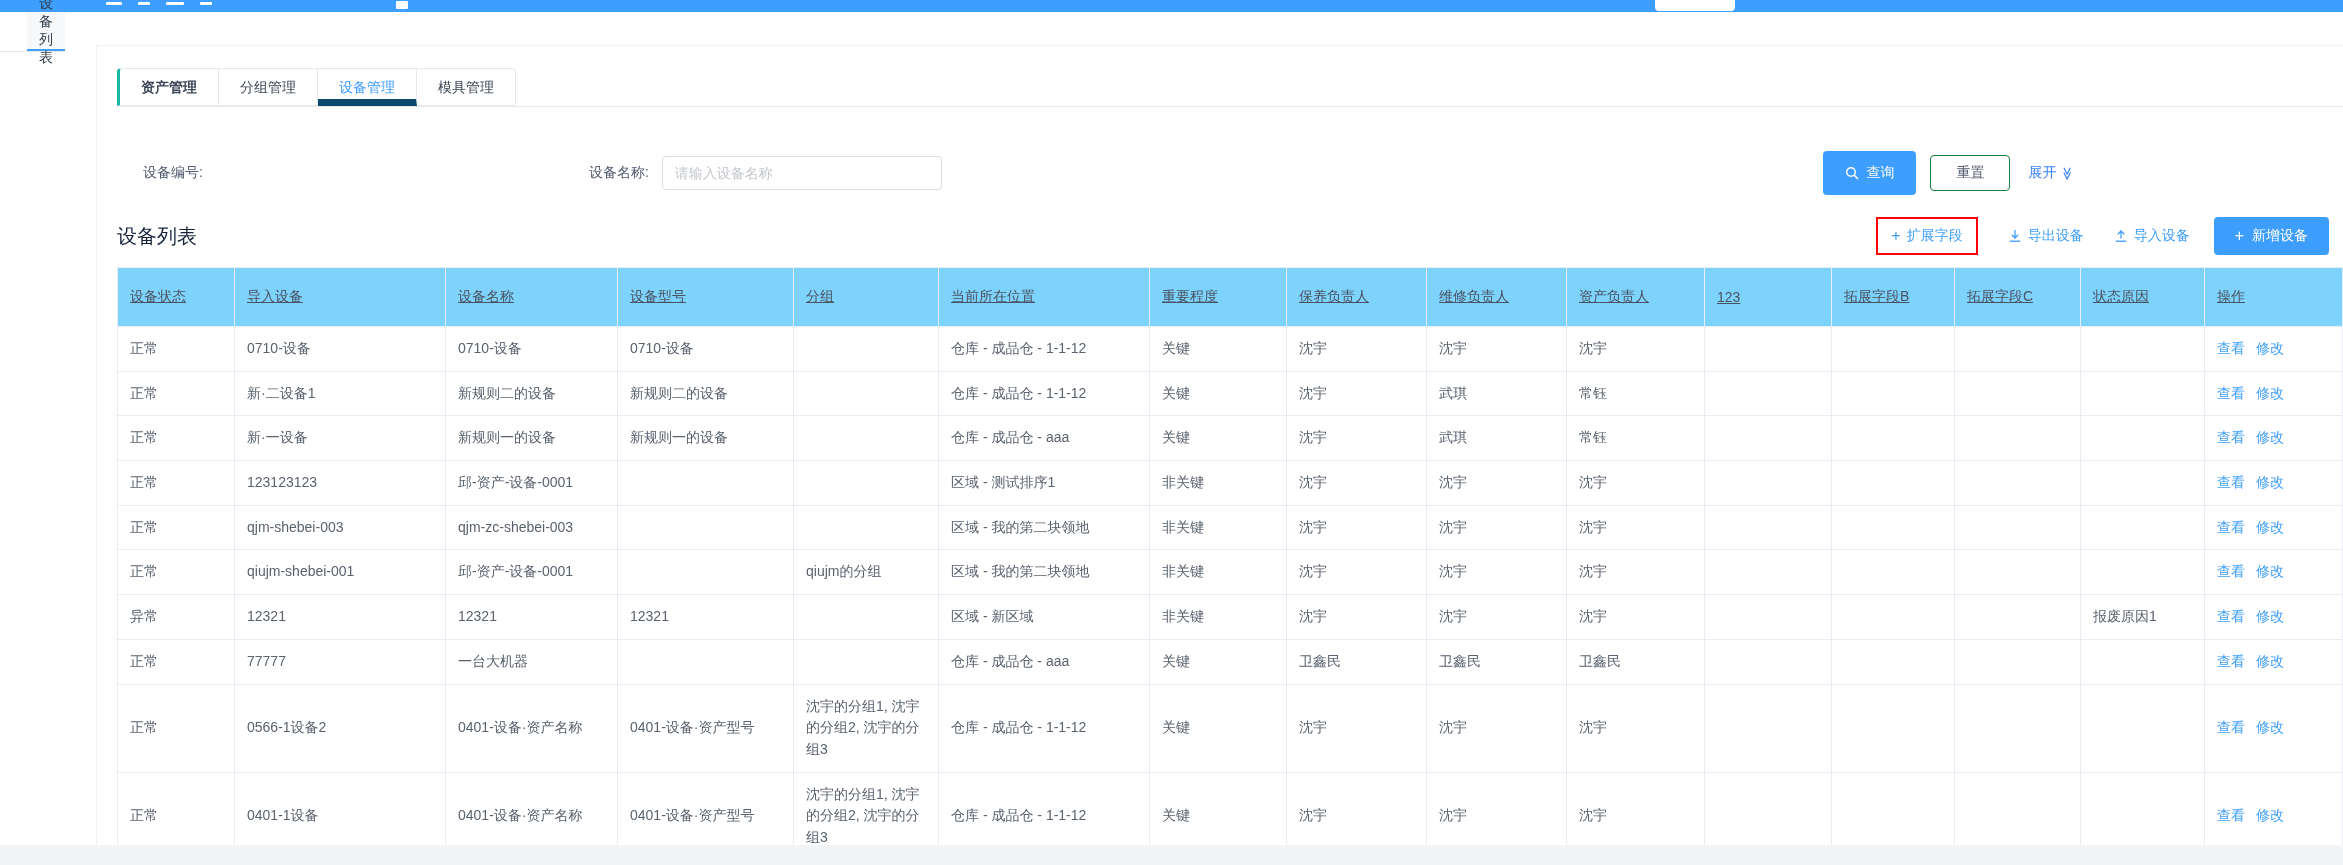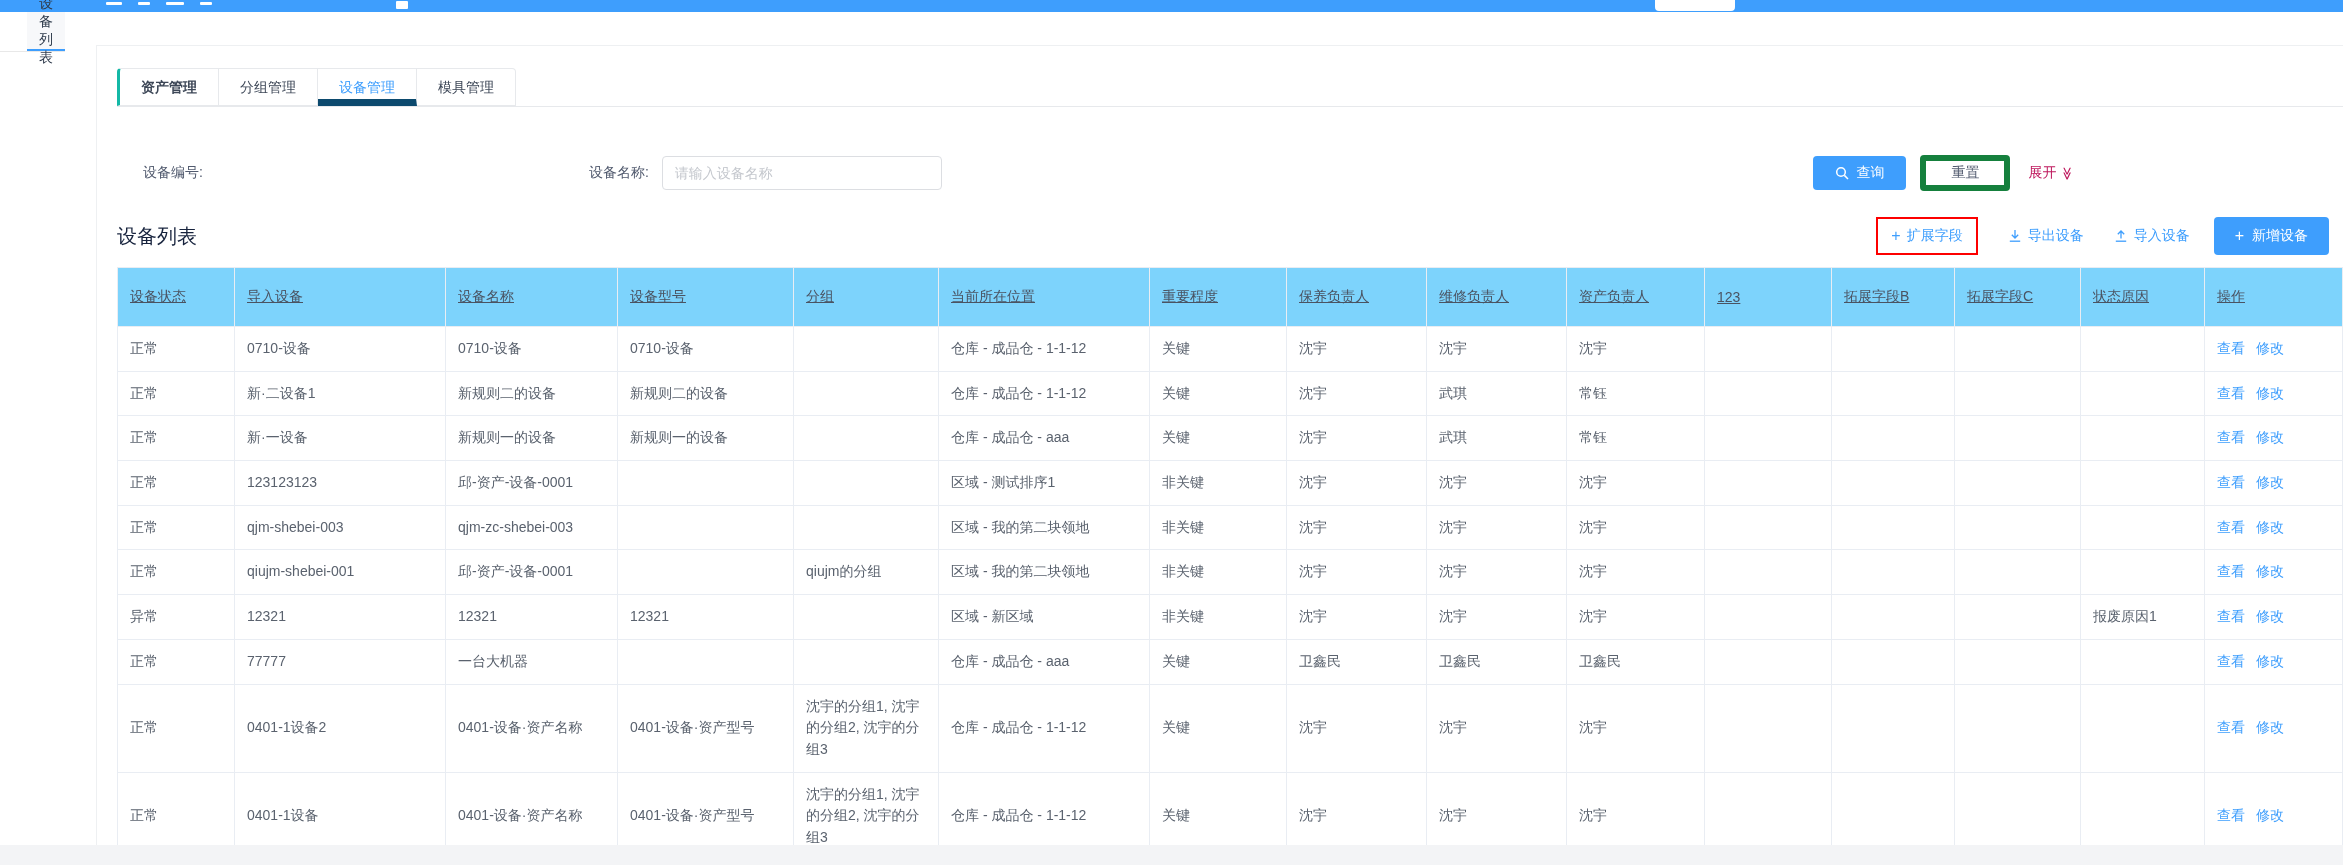--- a/index.html
+++ b/index.html
@@ -40,25 +40,25 @@
   
   .search-row { display:flex; align-items:center; margin-top:48px; height:36px; }
   .field { display:flex; align-items:center; }
   .f1 { margin-left:26px;align-items:center; }
   .f2 { margin-left:386px; }
   .lbl { font-size:14px; color:#515a6e; white-space:nowrap; }
   .inp { width:280px; height:34px; border:1px solid #dcdee2; border-radius:4px; margin-left:13px;
     padding:0 12px; font-size:14px; color:#515a6e; outline:none; }
   .inp::placeholder { color:#c5c8ce; }
   .search-btns { margin-left:auto; margin-right:268px; display:flex; align-items:center; }
-  .btn-primary { height:34px; padding:0 22px; background:#3e9efd; color:#fff; border:none;
+  .btn-primary { height:44px; padding:0 22px; background:#3e9efd; color:#fff; border:none;
     border-radius:4px; font-size:14px; display:inline-flex; align-items:center; gap:7px; cursor:pointer; }
-  .btn-plain { height:36px; padding:0 25px; background:#fff; border:6px solid #15803d;
+  .btn-plain { height:36px; padding:0 25px; background:#fff; border:1px solid #15803d;
     border-radius:4px; color:#515a6e; font-size:14px; margin-left:14px; cursor:pointer; }
-  .link-expand { color:#be185d; font-size:14px; margin-left:18px; display:inline-flex;
+  .link-expand { color:#3b82f6; font-size:14px; margin-left:18px; display:inline-flex;
     align-items:center; gap:5px; text-decoration:none; cursor:pointer; }
   .dblchev { display:inline-block; transform:rotate(90deg); font-size:13px; line-height:1; }
   
   .section-row { display:flex; align-items:center; margin-top:26px; }
   .section-title { font-size:20px; color:#17233d; }
   .actions { margin-left:auto; display:flex; align-items:center; margin-right:14px; }
   .action-link { color:#3e9efd; font-size:14px; display:inline-flex; align-items:center; gap:6px;
     text-decoration:none; cursor:pointer; white-space:nowrap; }
   .hl-red { border:2px solid #fd0000; padding:8px 13px; }
   .ml30 { margin-left:30px; }
@@ -331,21 +331,21 @@
               <td>卫鑫民</td>
               <td>卫鑫民</td>
               <td></td>
               <td></td>
               <td></td>
               <td></td>
               <td><a class="op-link">查看</a><a class="op-link">修改</a></td>
             </tr>
             <tr>
               <td>正常</td>
-              <td>0401-1设备2</td>
+              <td>0566-1设备2</td>
               <td>0401-设备·资产名称</td>
               <td>0401-设备·资产型号</td>
               <td>沈宇的分组1, 沈宇的分组2, 沈宇的分组3</td>
               <td>仓库 - 成品仓 - 1-1-12</td>
               <td>关键</td>
               <td>沈宇</td>
               <td>沈宇</td>
               <td>沈宇</td>
               <td></td>
               <td></td>

